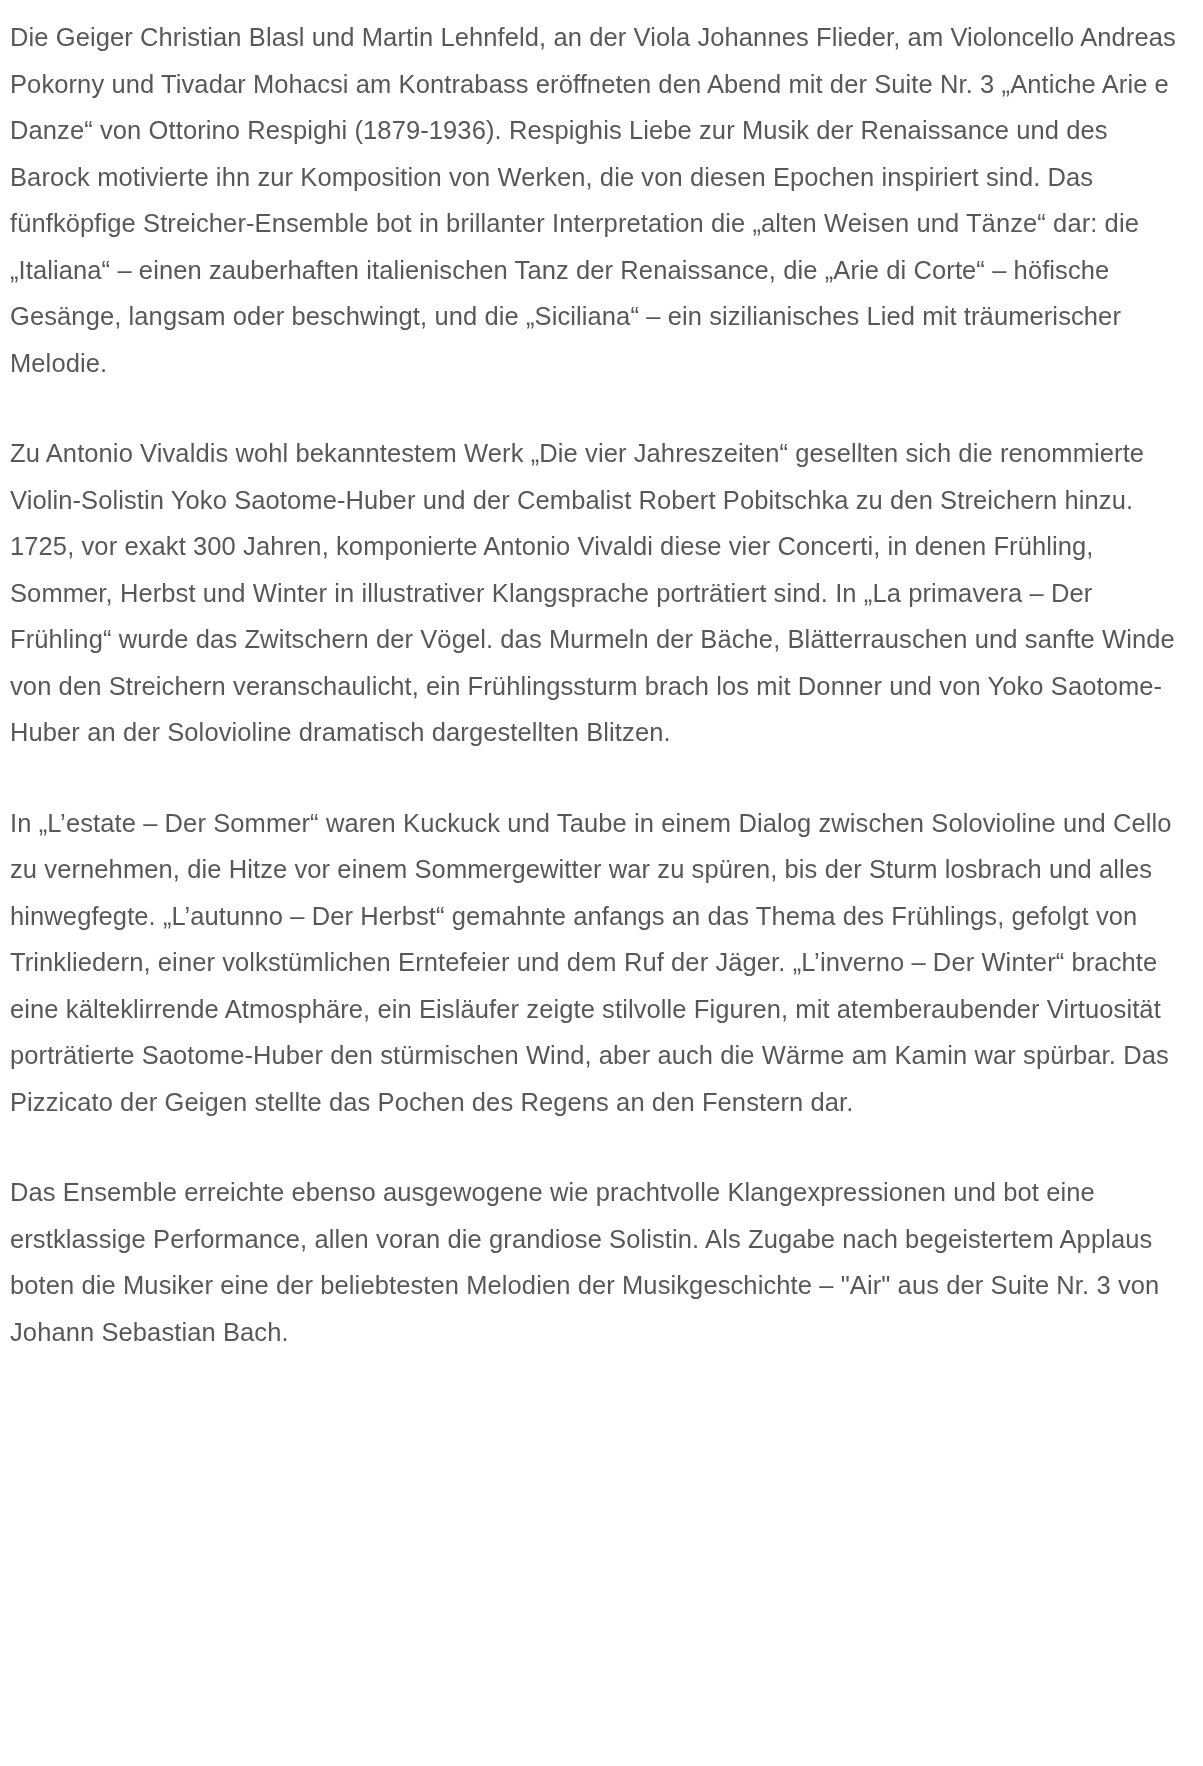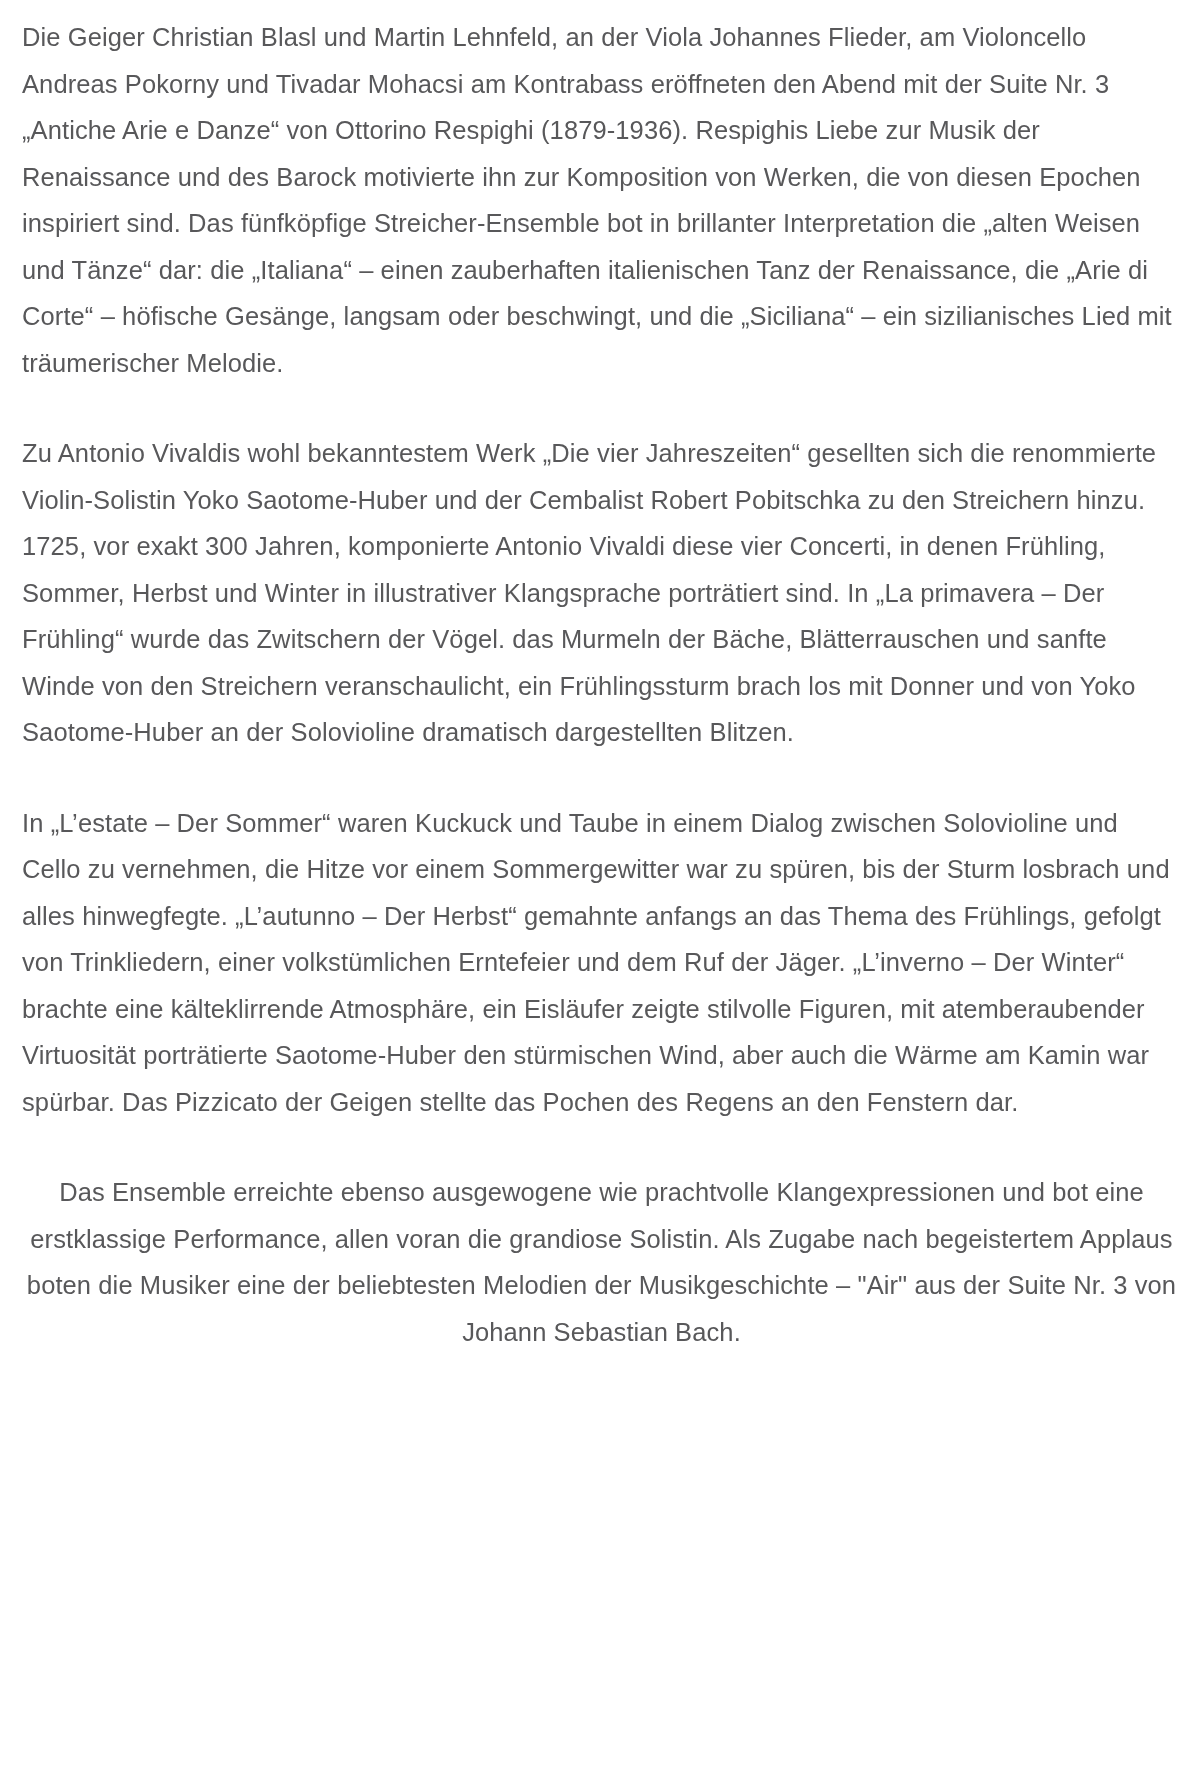--- a/index.html
+++ b/index.html
@@ -7,36 +7,35 @@
     padding: 0;
     background: #ffffff;
   }
   body {
     width: 1203px;
     min-height: 1766px;
     font-family: "Liberation Sans", sans-serif;
     color: #5a5a5a;
   }
   .article {
-    padding: 14px 22px 0 22px;
+    padding: 14px 22px 0 10px;
     box-sizing: border-box;
     width: 1203px;
   }
   .article p {
     margin: 0 0 44px 0;
     font-size: 25.5px;
     line-height: 46.5px;
     color: #58585a;
     font-weight: 400;
     letter-spacing: 0.1px;
     text-align: left;
   }
   .article p:last-child {
     margin-bottom: 0;
-    text-align: center;
   }
 </style>
 </head>
 <body>
 
 <article class="article">
   <p>Die Geiger Christian Blasl und Martin Lehnfeld, an der Viola Johannes Flieder, am Violoncello Andreas Pokorny und Tivadar Mohacsi am Kontrabass eröffneten den Abend mit der Suite Nr. 3 „Antiche Arie e Danze“ von Ottorino Respighi (1879-1936). Respighis Liebe zur Musik der Renaissance und des Barock motivierte ihn zur Komposition von Werken, die von diesen Epochen inspiriert sind. Das fünfköpfige Streicher-Ensemble bot in brillanter Interpretation die „alten Weisen und Tänze“ dar: die „Italiana“ – einen zauberhaften italienischen Tanz der Renaissance, die „Arie di Corte“ – höfische Gesänge, langsam oder beschwingt, und die „Siciliana“ – ein sizilianisches Lied mit träumerischer Melodie.</p>
   <p>Zu Antonio Vivaldis wohl bekanntestem Werk „Die vier Jahreszeiten“ gesellten sich die renommierte Violin-Solistin Yoko Saotome-Huber und der Cembalist Robert Pobitschka zu den Streichern hinzu. 1725, vor exakt 300 Jahren, komponierte Antonio Vivaldi diese vier Concerti, in denen Frühling, Sommer, Herbst und Winter in illustrativer Klangsprache porträtiert sind. In „La primavera – Der Frühling“ wurde das Zwitschern der Vögel. das Murmeln der Bäche, Blätterrauschen und sanfte Winde von den Streichern veranschaulicht, ein Frühlingssturm brach los mit Donner und von Yoko Saotome-Huber an der Solovioline dramatisch dargestellten Blitzen.</p>
   <p>In „L’estate – Der Sommer“ waren Kuckuck und Taube in einem Dialog zwischen Solovioline und Cello zu vernehmen, die Hitze vor einem Sommergewitter war zu spüren, bis der Sturm losbrach und alles hinwegfegte. „L’autunno – Der Herbst“ gemahnte anfangs an das Thema des Frühlings, gefolgt von Trinkliedern, einer volkstümlichen Erntefeier und dem Ruf der Jäger. „L’inverno – Der Winter“ brachte eine kälteklirrende Atmosphäre, ein Eisläufer zeigte stilvolle Figuren, mit atemberaubender Virtuosität porträtierte Saotome-Huber den stürmischen Wind, aber auch die Wärme am Kamin war spürbar. Das Pizzicato der Geigen stellte das Pochen des Regens an den Fenstern dar.</p>
   <p>Das Ensemble erreichte ebenso ausgewogene wie prachtvolle Klangexpressionen und bot eine erstklassige Performance, allen voran die grandiose Solistin. Als Zugabe nach begeistertem Applaus boten die Musiker eine der beliebtesten Melodien der Musikgeschichte – "Air" aus der Suite Nr. 3 von Johann Sebastian Bach.</p>

